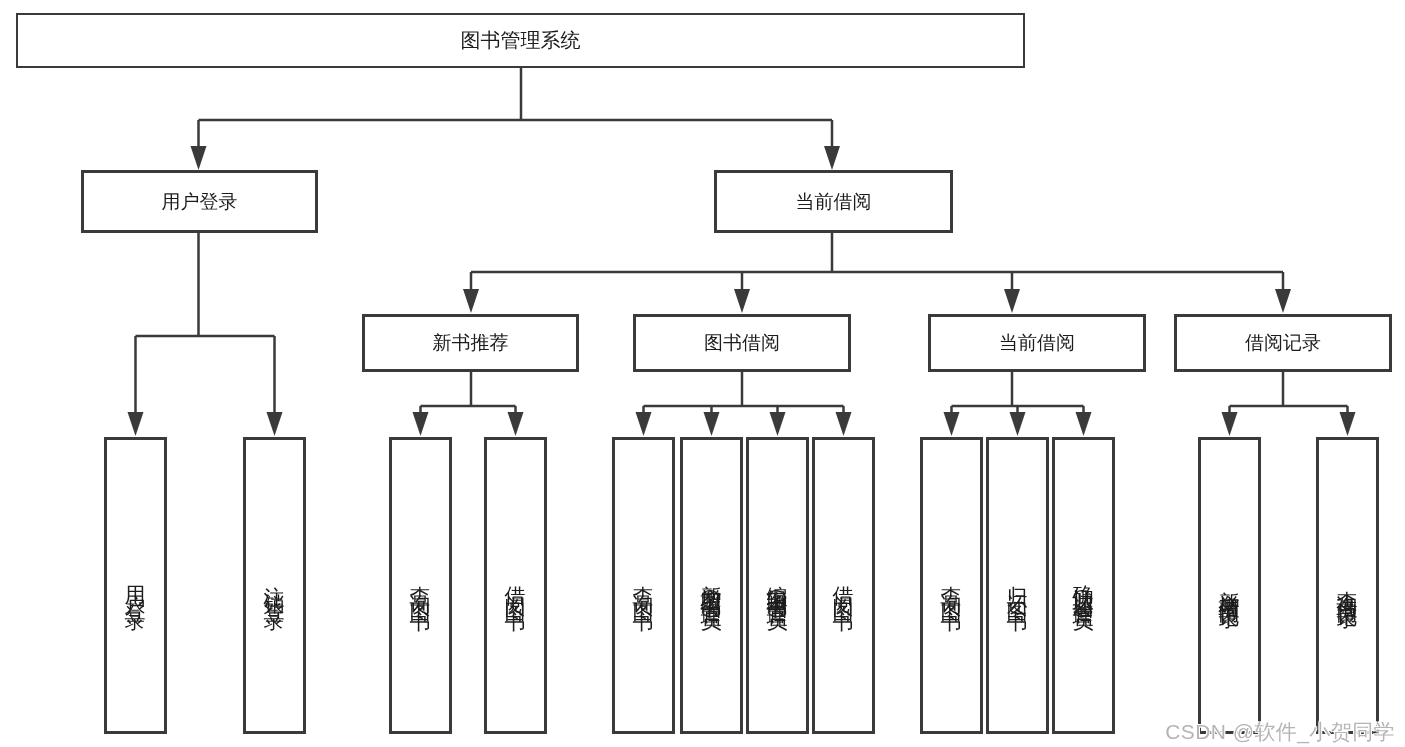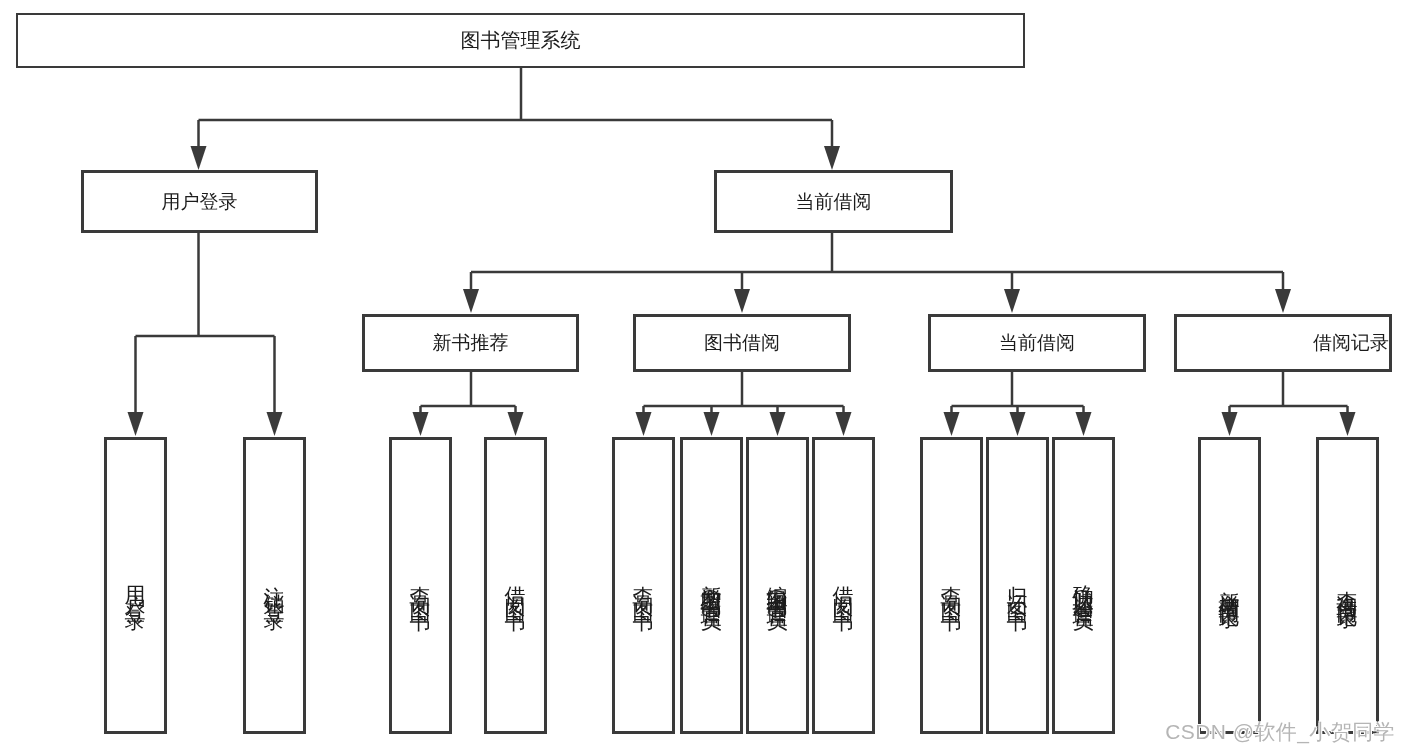--- a/index.html
+++ b/index.html
@@ -34,21 +34,21 @@
     border-width: 2px;
     font-size: 20px;
   }
   .hnode { font-size: 19px; }
   .n-user-login  { left: 81px;  top: 170px; width: 237px; height: 63px; }
   .n-book-mgmt   { left: 714px; top: 170px; width: 239px; height: 63px; }
   .lvl3 { top: 314px; height: 58px; }
   .n-new-rec        { left: 362px;  width: 217px; }
   .n-book-borrow    { left: 633px;  width: 218px; align-items: center; }
   .n-current-borrow { left: 880px;  width: 218px; margin-left: 48px; }
-  .n-borrow-records { left: 1174px; width: 218px; justify-content: flex-end; }
+  .n-borrow-records { left: 1174px; width: 218px; }
   .vnode {
     top: 437px;
     width: 63px; height: 297px;
   }
   .vnode span {
     writing-mode: vertical-rl;
     text-orientation: mixed;
     font-size: 21px;
     letter-spacing: 0.40em;
     line-height: 1;

